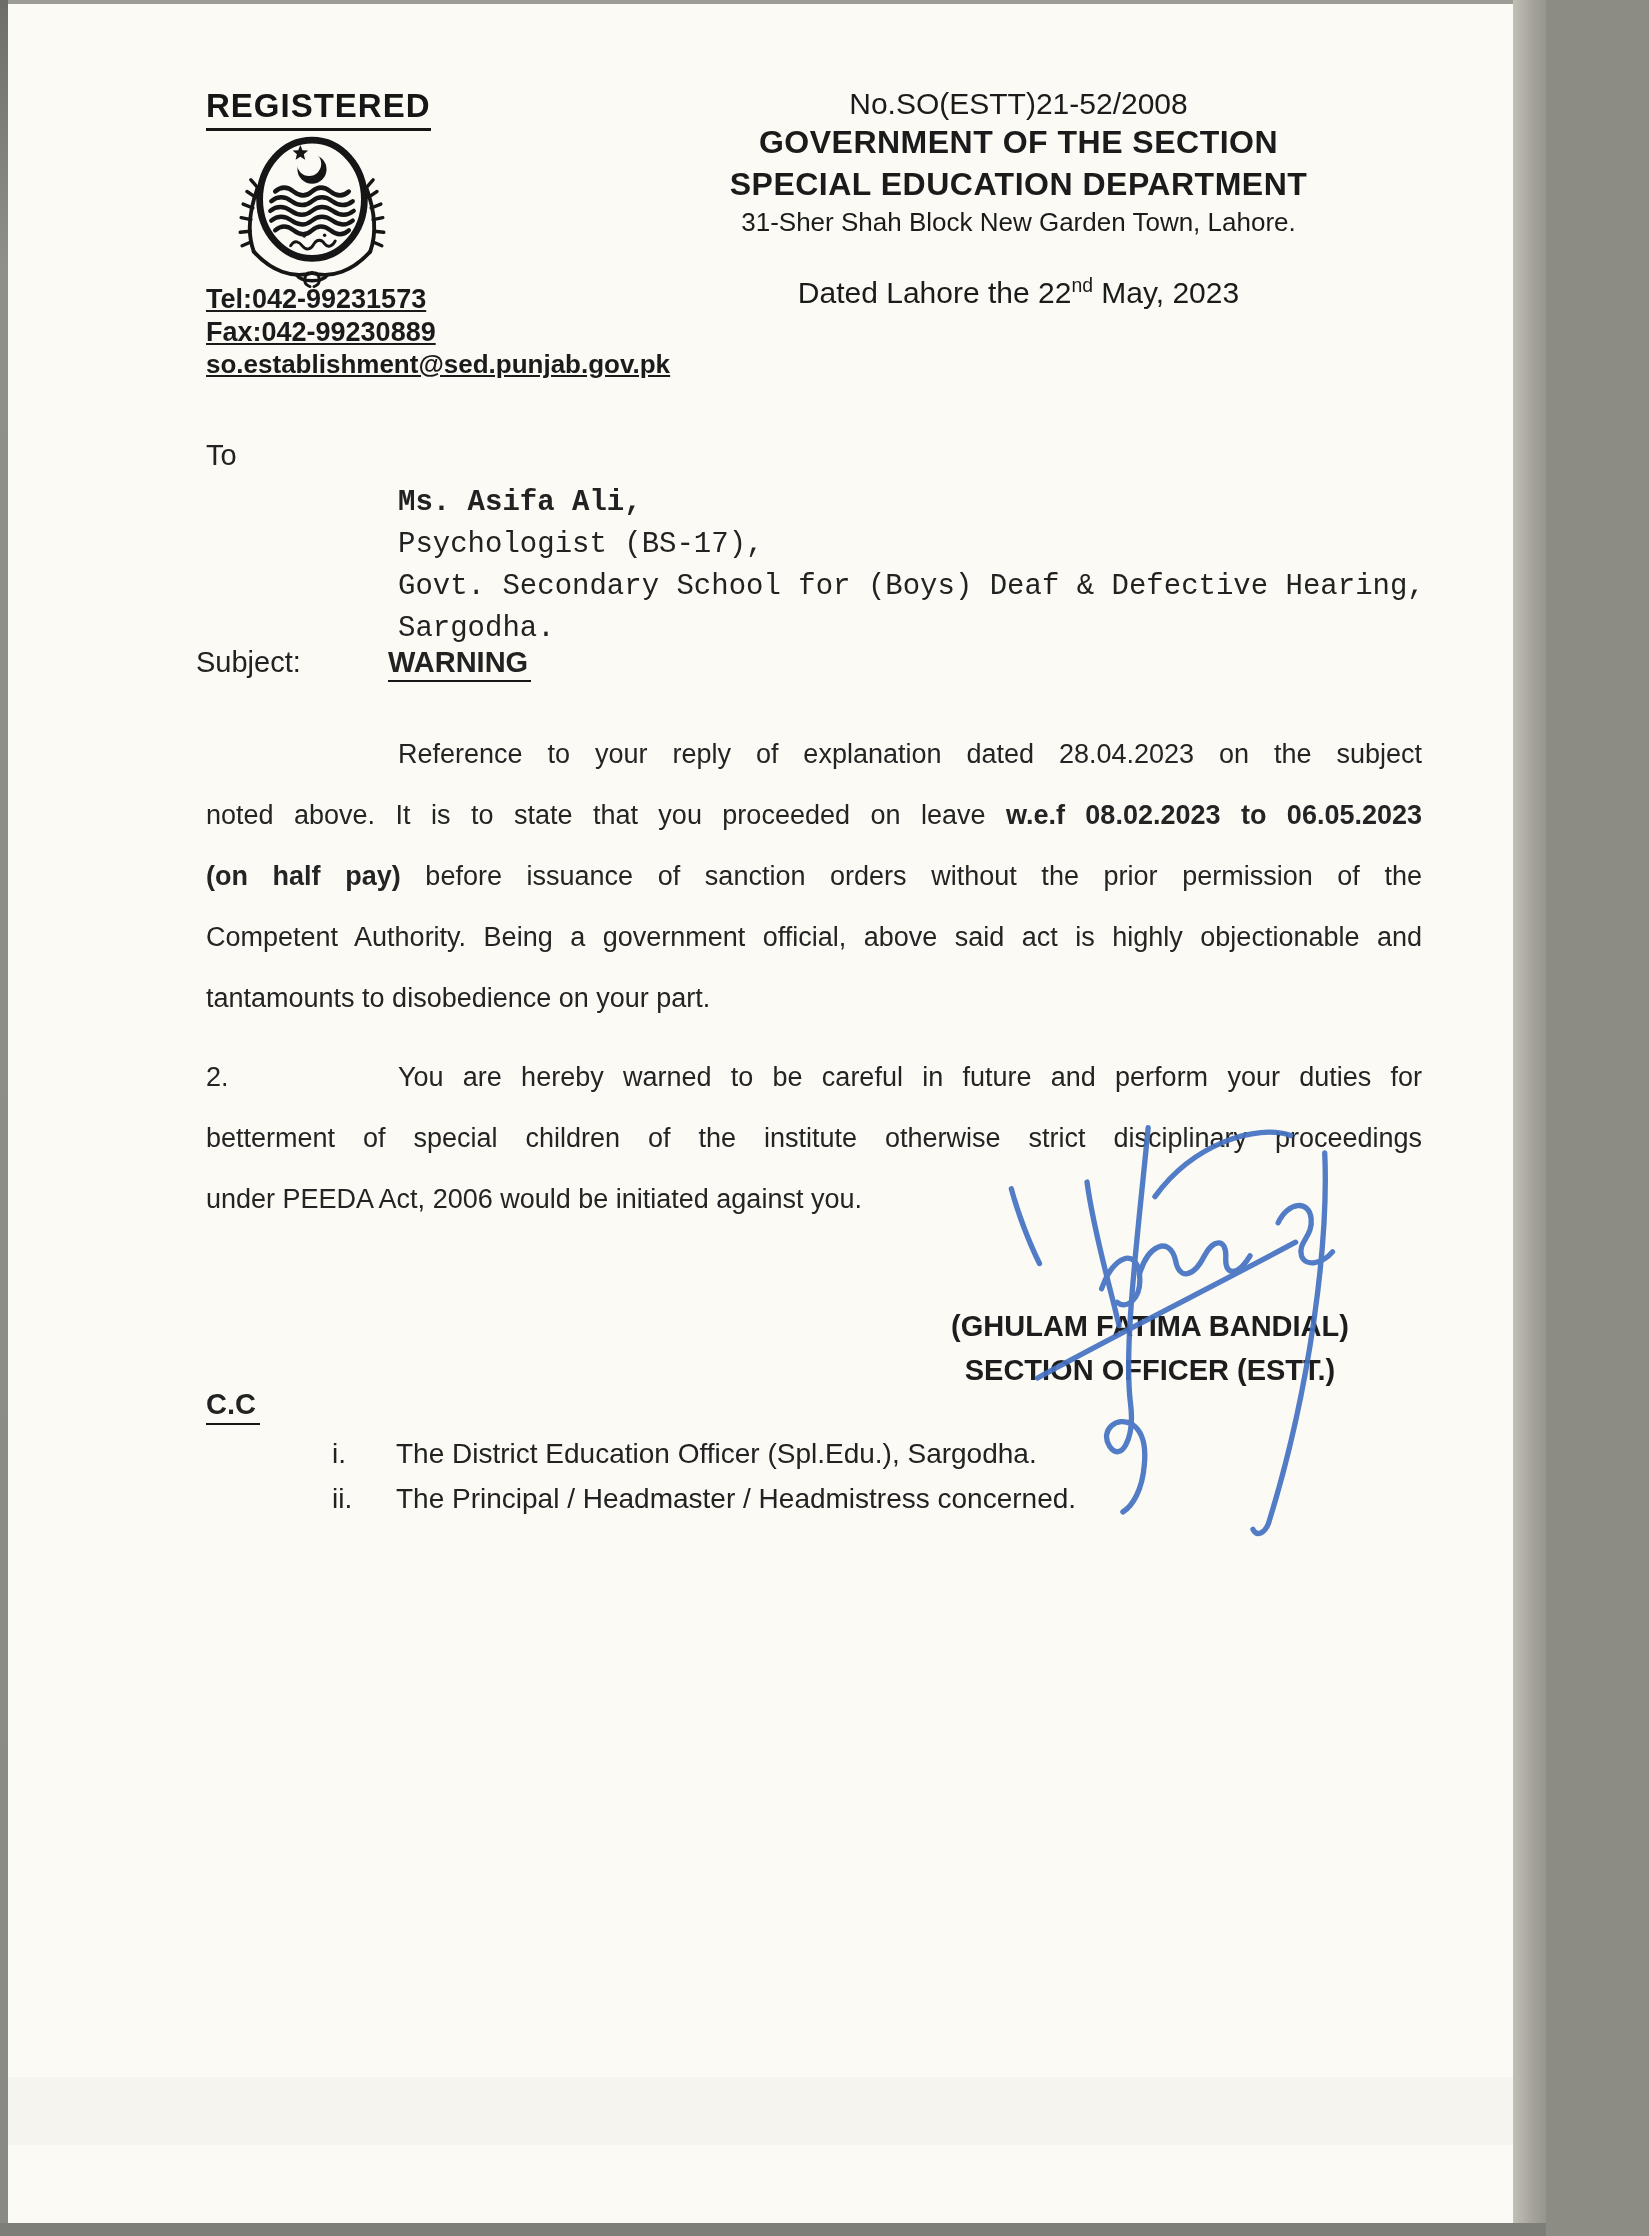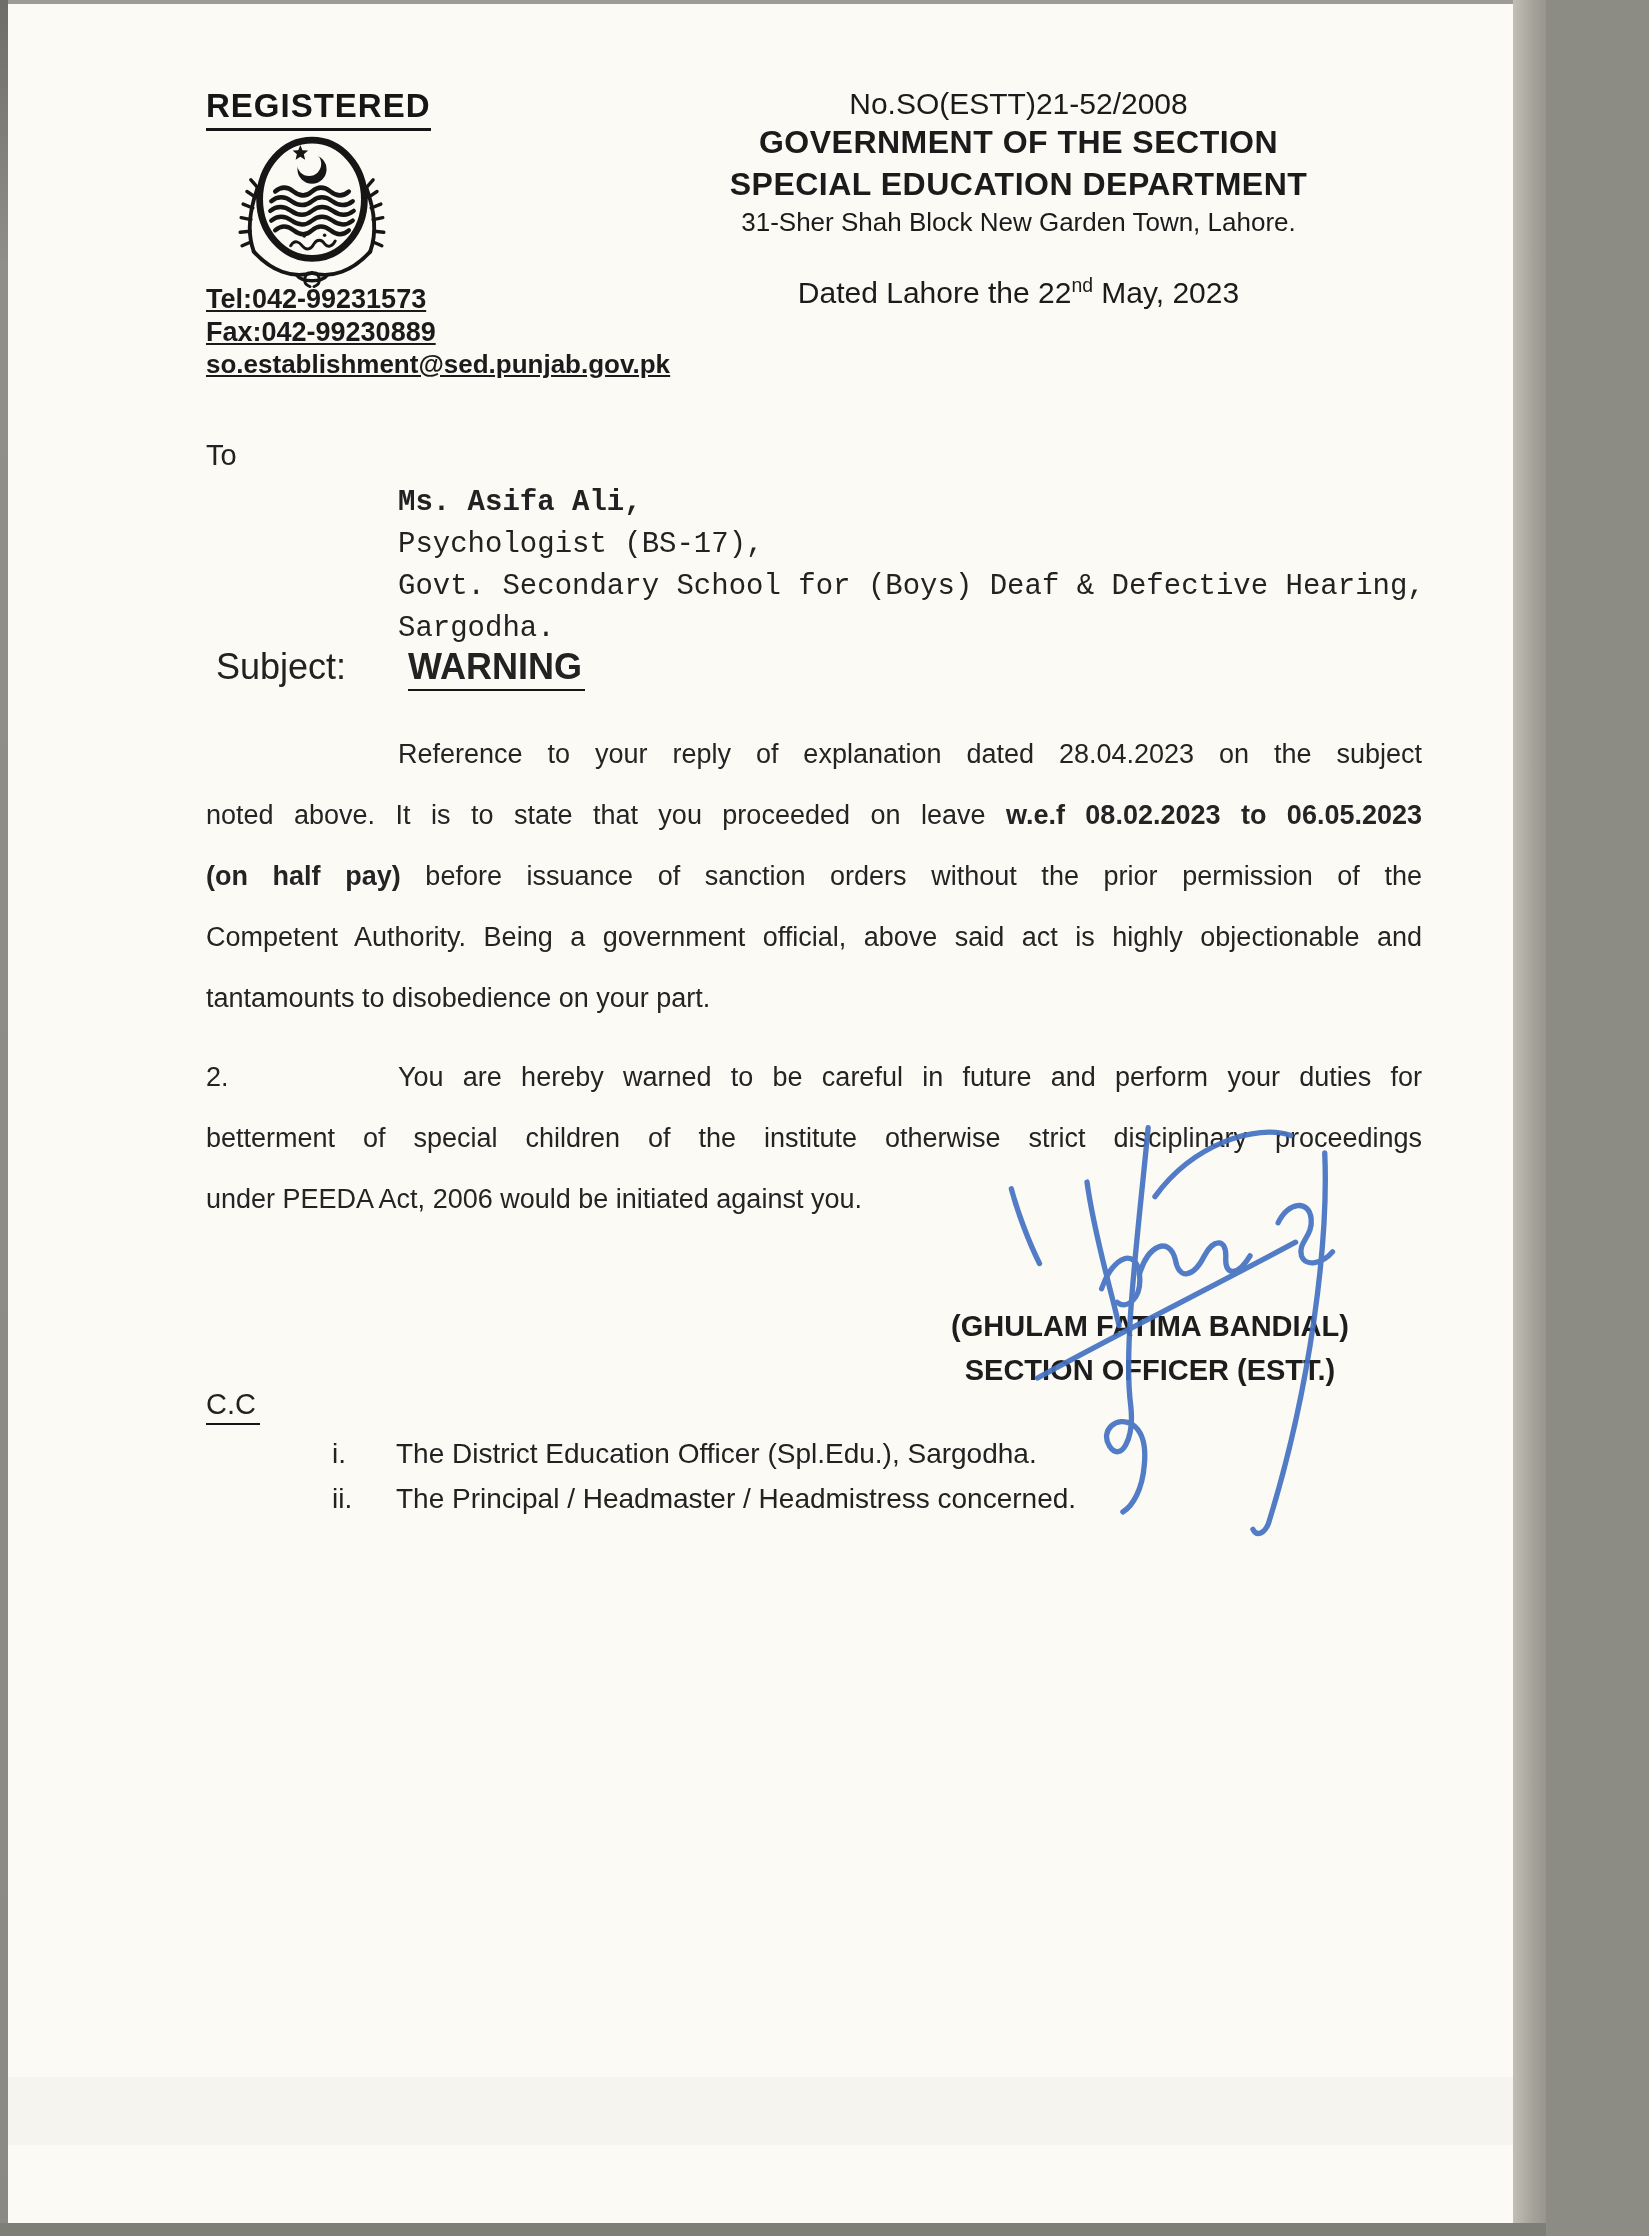--- a/index.html
+++ b/index.html
@@ -38,39 +38,39 @@
   .org1{font-size:32px;font-weight:bold;line-height:41px;letter-spacing:0.5px;}
   .org2{font-size:32px;font-weight:bold;line-height:43px;letter-spacing:0.5px;}
   .orgaddr{font-size:26px;line-height:33px;}
   .dateline{margin-top:35px;font-size:30px;}
   .dateline sup{font-size:19.4px;}
 
   .to{left:206px;top:439px;font-size:29px;}
   .recipient{left:398px;top:482px;font-size:29px;line-height:42px;font-family:Liberation Mono, monospace;}
   .recipient .r0{font-weight:bold;}
 
-  .subject-row{left:216px;top:646px;font-size:36px;}
+  .subject-row{left:196px;top:646px;font-size:29px;}
   .subject-row .slabel{display:inline-block;width:192px;}
   .subject-row .sval{font-weight:bold;border-bottom:2.9px solid #161616;padding:0 2.9px 1.9px 0;}
 
   
   .body-text{left:206px;top:724px;width:1216px;font-size:27px;color:#242424;}
   .para + .para{margin-top:17.5px;}
   .pline{line-height:61px;text-align:justify;text-justify:inter-word;}
   .pline.just{text-align-last:justify;-moz-text-align-last:justify;}
   .pline.indent{padding-left:192px;}
   .numline{display:flex;}
   .numline .pnum{flex:0 0 192px;}
   .numline .ntext{flex:1;text-align:justify;text-align-last:justify;-moz-text-align-last:justify;}
   .b{font-weight:bold;}
 
   .sig-block{left:922px;top:1304px;width:456px;text-align:center;
     font-size:29px;font-weight:bold;line-height:44px;color:#1d1d1d;z-index:2;}
 
-  .cc-label{left:206px;top:1388px;font-size:29px;font-weight:normal;
+  .cc-label{left:206px;top:1388px;font-size:29px;font-weight:bold;
     border-bottom:2.9px solid #161616;padding:0 3.9px 1.9px 0;}
   .cc-list{left:332px;top:1431px;font-size:28px;line-height:45px;}
   .cc-list .num{display:inline-block;width:64px;}
 
   .signature-svg{left:956px;top:1085px;width:427px;height:456px;z-index:4;pointer-events:none;}
 </style>
 </head>
 <body>
 
 <div class="page">

